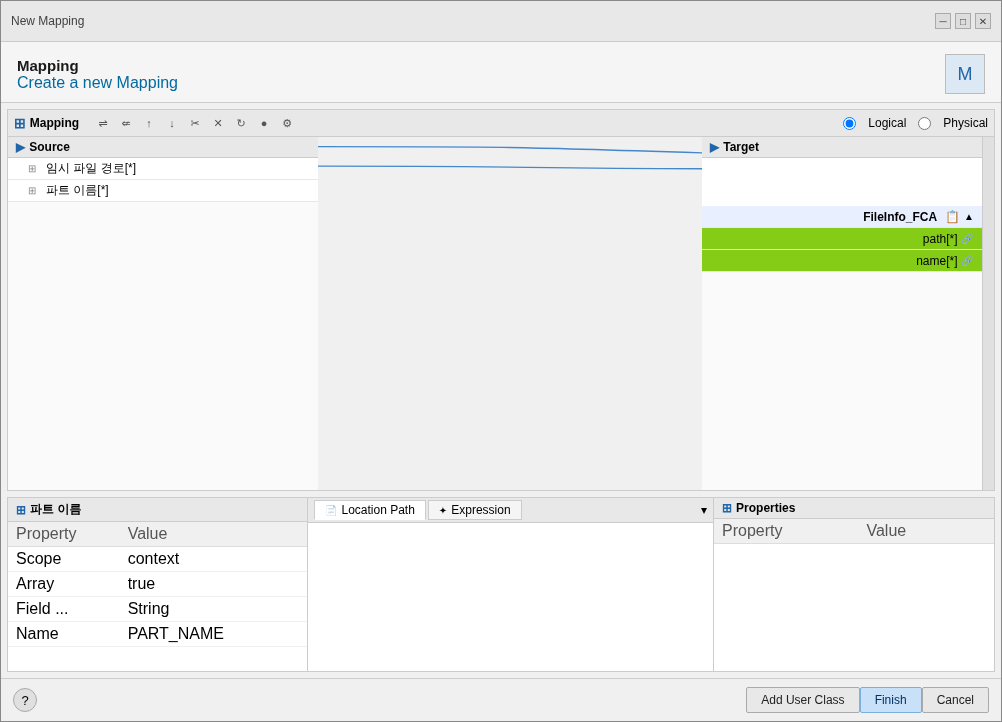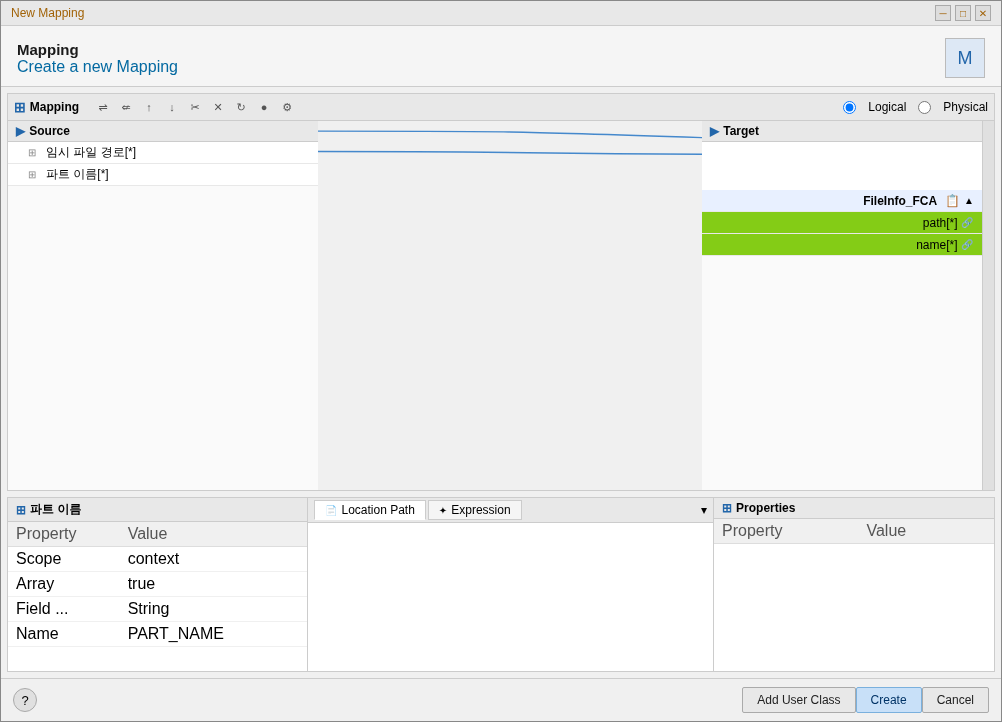--- a/index.html
+++ b/index.html
@@ -9,23 +9,23 @@
       width: 1002px;
       height: 722px;
       background: #f0f0f0;
       border: 1px solid #888;
       display: flex;
       flex-direction: column;
     }
 
     .title-bar {
       background: #e8e8e8;
-      padding: 4px 10px;
-      font-size: 12px;
-      color: #a16207;
+      padding: 12px 10px;
+      font-size: 12px;
+      color: #404040;
       border-bottom: 1px solid #ccc;
       display: flex;
       align-items: center;
       justify-content: space-between;
     }
 
     .title-bar-controls {
       display: flex;
       gap: 4px;
     }
@@ -576,17 +576,17 @@
       </div>
     </div>
   </div>
 
   <div class="footer">
     <div class="footer-left">
       <button class="help-btn">?</button>
     </div>
     <div class="footer-right">
       <button class="btn">Add User Class</button>
-      <button class="btn btn-primary">Create</button>
+      <button class="btn btn-primary">Finish</button>
       <button class="btn">Cancel</button>
     </div>
   </div>
 </div>
 
 </body></html>

